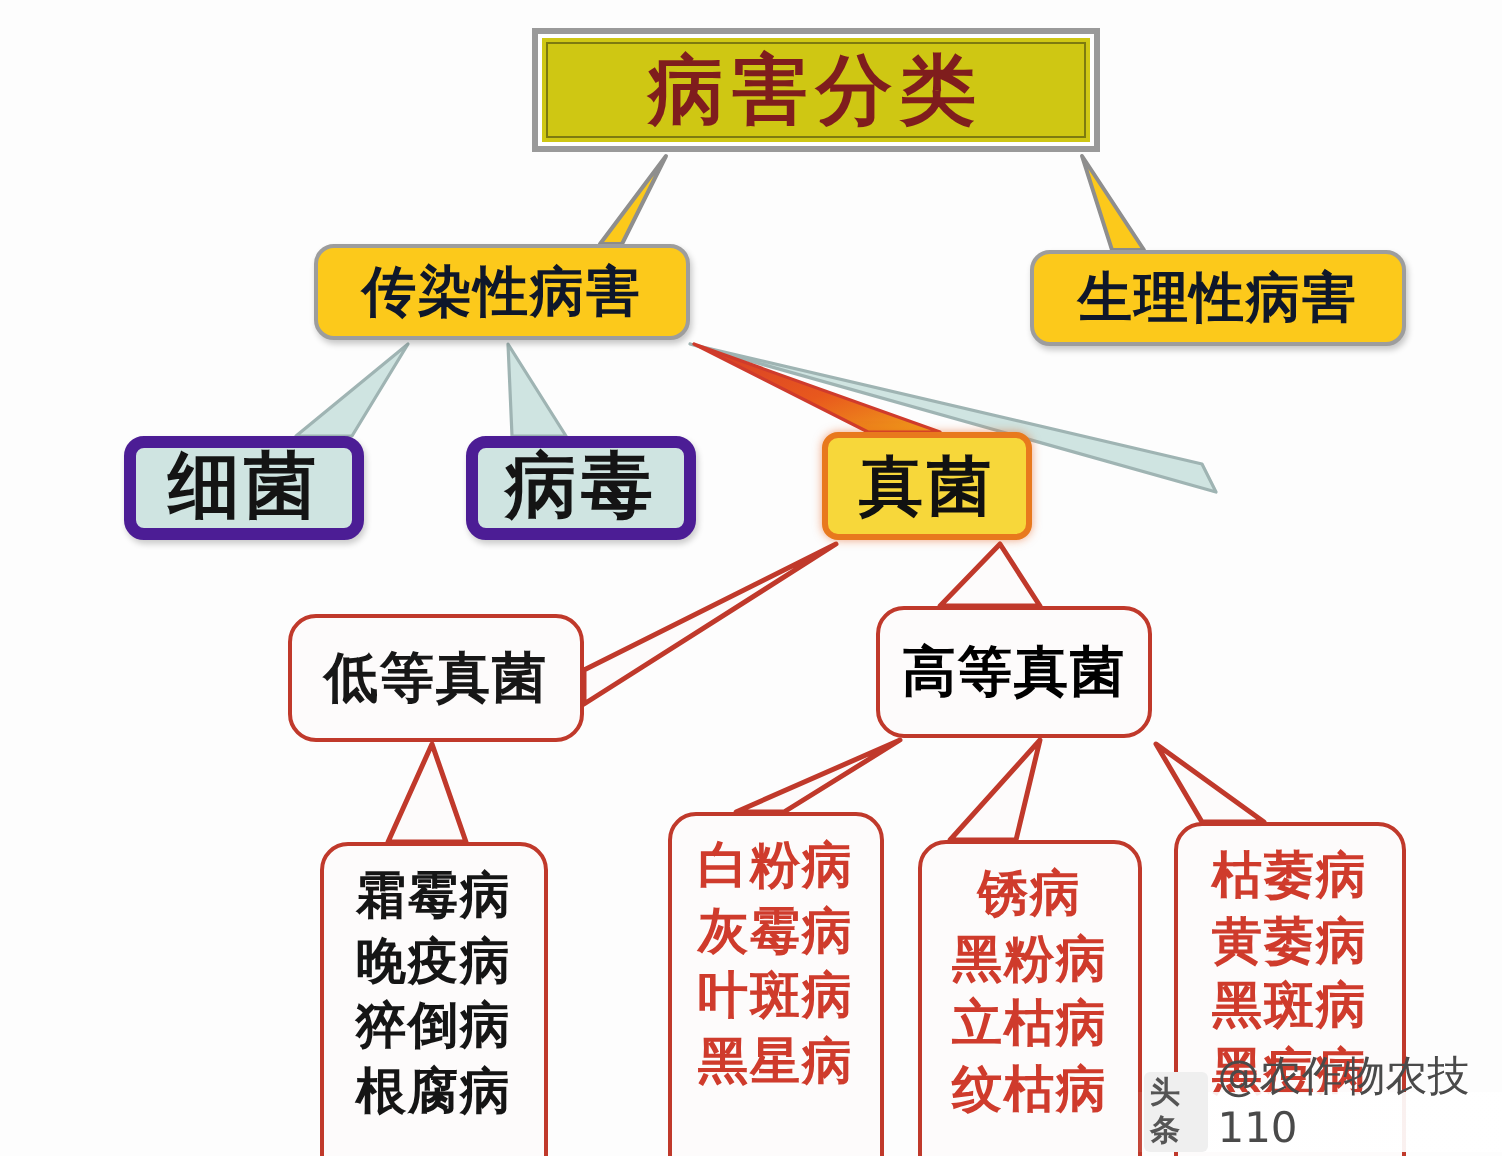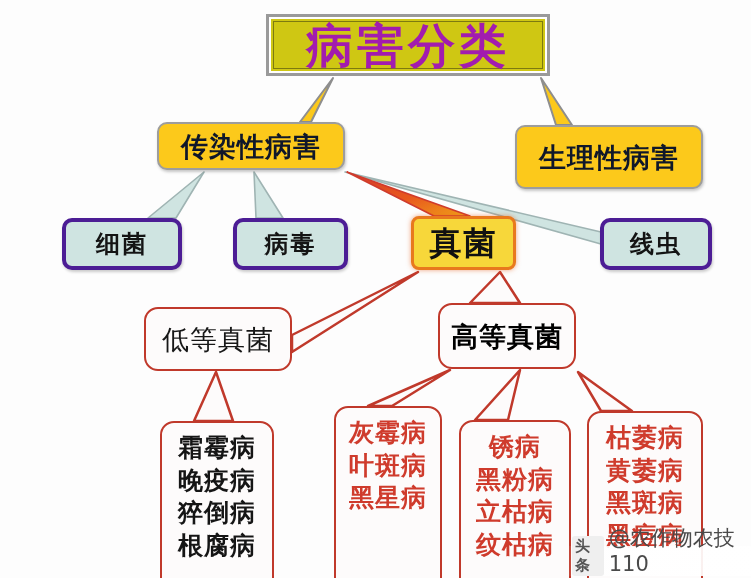--- a/index.html
+++ b/index.html
@@ -15,49 +15,49 @@
 
   .node{position:absolute;display:flex;align-items:center;justify-content:center;
         box-sizing:border-box;text-align:center;line-height:1.0;}
 
   
   .root{
     left:266px;top:14px;width:284px;height:62px;
     background:#cfc714;
     border:3px solid #9a9a9a;
     box-shadow:0 0 0 2px #fff inset;
-    font-size:47px;font-weight:bold;color:#a21caf;
+    font-size:38px;font-weight:bold;color:#7f1d1d;
     letter-spacing:4px;
     z-index:5;
   }
   .root .inner{
     position:absolute;left:4px;top:4px;right:4px;bottom:4px;
     background:#cfc713;border:1px solid #7d7a10;
     display:flex;align-items:center;justify-content:center;
   }
 
   
   .yellow{
     background:#fcc91b;
     border:2px solid #9d9d9d;
     border-radius:10px;
     font-size:27px;font-weight:bold;color:#0f172a;
     letter-spacing:1px;
     z-index:4;
     box-shadow:1px 2px 3px rgba(0,0,0,.22);
   }
   #n-infect{left:157px;top:122px;width:188px;height:48px;}
-  #n-physio{left:515px;top:125px;width:188px;height:64px;}
+  #n-physio{left:515px;top:125px;width:188px;height:48px;}
 
   
   .cyan{
     background:#cfe4e1;
-    border:4px solid #4c1d95;
+    border:6px solid #4c1d95;
     border-radius:10px;
-    font-size:24px;font-weight:bold;color:#141414;
+    font-size:36px;font-weight:bold;color:#141414;
     letter-spacing:2px;
     z-index:4;
     box-shadow:1px 2px 3px rgba(0,0,0,.20);
   }
   #n-bact{left:62px;top:218px;width:120px;height:52px;}
   #n-virus{left:233px;top:218px;width:115px;height:52px;}
   #n-nema{left:600px;top:218px;width:112px;height:52px;}
 
   
   #n-fungi{
@@ -72,21 +72,21 @@
   }
 
   
   .rbox{
     background:#fdfbfb;
     border:2.5px solid #c0392b;
     border-radius:14px;
     z-index:3;
   }
   #n-low{left:144px;top:307px;width:148px;height:64px;
-        font-size:27px;font-weight:normal;color:#171717;letter-spacing:1px;}
+        font-size:27px;font-weight:bold;color:#171717;letter-spacing:1px;}
   #n-high{left:438px;top:303px;width:138px;height:66px;
         font-size:27px;font-weight:bold;color:#000000;letter-spacing:1px;}
 
   
   .leaf{
     background:#fdfbfb;
     border:2.5px solid #c0392b;
     border-radius:14px;
     z-index:3;
     display:block;
@@ -178,39 +178,37 @@
 
   <div class="node cyan" id="n-bact">
     <span>细菌</span>
   </div>
   <div class="node" id="n-fungi">
     <span>真菌</span>
   </div>
   <div class="node cyan" id="n-virus">
     <span>病毒</span>
   </div>
-  <div class="node cyan" id="n-nema">
-    <span>线虫</span>
-  </div>
 
   <div class="node rbox" id="n-low">
     <span>低等真菌</span>
   </div>
   <div class="node rbox" id="n-high">
     <span>高等真菌</span>
   </div>
 
   <div class="node leaf black" id="n-lowlist">
     <div class="li">霜霉病</div>
     <div class="li">晚疫病</div>
     <div class="li">猝倒病</div>
     <div class="li">根腐病</div>
   </div>
 
   <div class="node leaf red" id="n-hl1">
+    <div class="li">白粉病</div>
     <div class="li">灰霉病</div>
     <div class="li">叶斑病</div>
     <div class="li">黑星病</div>
   </div>
 
   <div class="node leaf red" id="n-hl2">
     <div class="li">锈病</div>
     <div class="li">黑粉病</div>
     <div class="li">立枯病</div>
     <div class="li">纹枯病</div>

